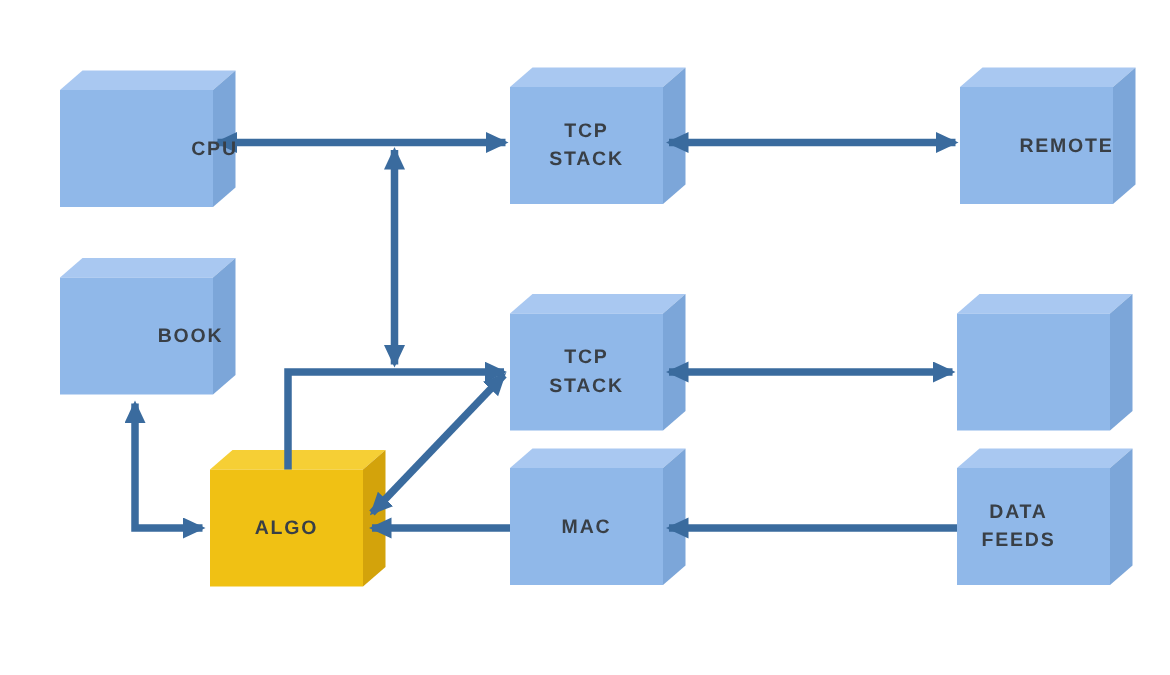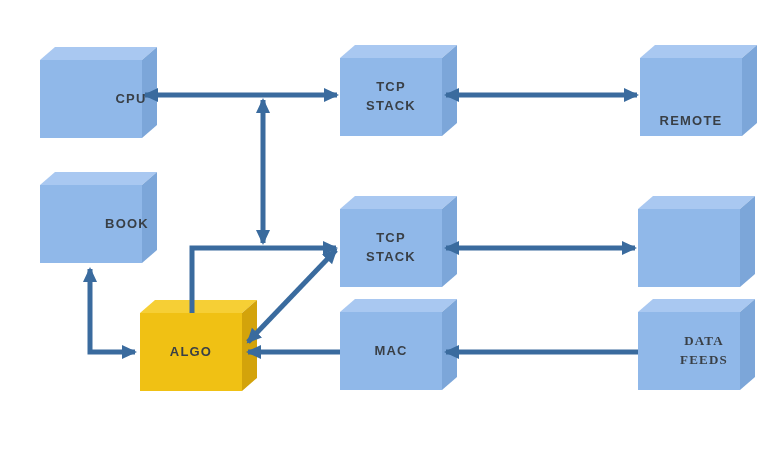--- a/index.html
+++ b/index.html
@@ -21,29 +21,29 @@
     justify-content: center;
     text-align: center;
     font-weight: bold;
     font-size: 13px;
     letter-spacing: 1.2px;
     line-height: 1.45;
     color: #393f46;
     white-space: pre-line;
     pointer-events: none;
   }
-  .pos-cpu       { left: 44px;  top: 60px; padding-left: 36px;  }
+  .pos-cpu       { left: 56px;  top: 60px; padding-left: 36px;  }
   .pos-tcp1      { left: 340px; top: 58px;  }
-  .pos-remote    { left: 640px; top: 58px; margin-top: 24px;  }
+  .pos-remote    { left: 660px; top: 58px;  }
   .pos-book      { left: 40px;  top: 185px; padding-left: 36px; }
   .pos-tcp2      { left: 340px; top: 209px; }
   .pos-exchange  { left: 638px; top: 209px; }
   .pos-algo      { left: 140px; top: 313px; }
   .pos-mac       { left: 340px; top: 312px; }
-  .pos-datafeeds { left: 653px; top: 312px; font-family: Liberation Serif, serif; }
+  .pos-datafeeds { left: 628px; top: 312px; }
 
   .face-front-blue   { fill: #90b8e9; }
   .face-top-blue     { fill: #a9c8f1; }
   .face-side-blue    { fill: #7ca6d9; }
   .face-front-yellow { fill: #f0c114; }
   .face-top-yellow   { fill: #f6cf35; }
   .face-side-yellow  { fill: #d3a30b; }
   .arrow {
     stroke: #3a6b9e;
     stroke-width: 5;

